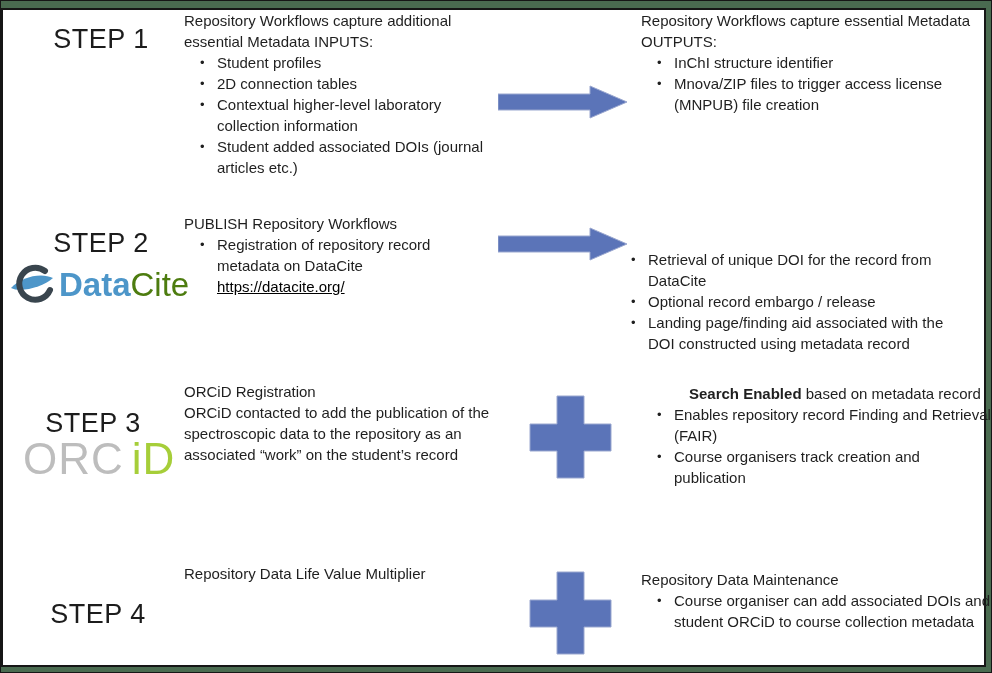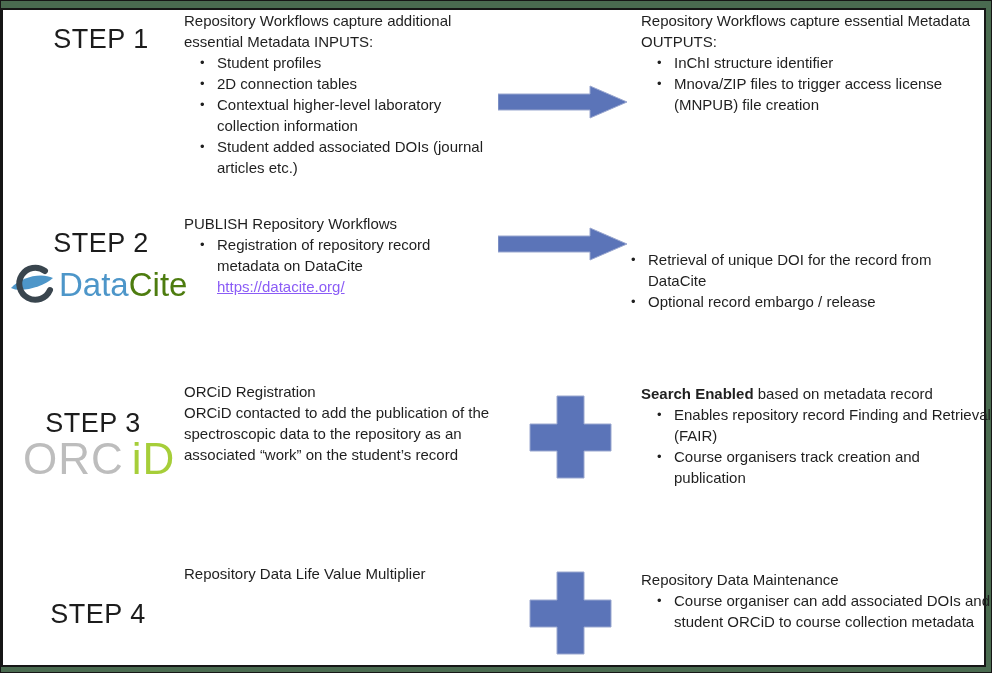--- a/index.html
+++ b/index.html
@@ -13,35 +13,35 @@
     position:absolute; left:0; top:7px; width:985px; height:659px;
     background:#ffffff; border:2px solid #161616; box-sizing:border-box;
   }
   .abs { position:absolute; }
   .step-label {
     font-size:27px; letter-spacing:0.5px; color:#1c1c1c;
     text-align:center; white-space:nowrap;
   }
   .tblock { font-size:15px; line-height:21px; }
   .tblock .block-title { font-weight:400; }
-  .tblock b { font-weight:700; }
+  .tblock b { font-weight:700;margin-left:48px; }
   ul.bullets { margin:0; padding:0; list-style:none; }
   ul.bullets li { position:relative; padding-left:33px; }
   ul.bullets li::before {
     content:"\2022"; position:absolute; left:16px; top:0;
     font-size:13px;
   }
   .indent { padding-left:33px; }
-  a.dlink { color:#8b5cf6; text-decoration:underline; cursor:pointer; }
+  a.dlink { color:#000000; text-decoration:underline; cursor:pointer; }
   .shape svg { display:block; }
   
   .dc-logo { display:flex; align-items:center; white-space:nowrap; }
   .dc-logo .dc-icon { width:46px; height:46px; margin-right:4px; }
   .dc-word { font-size:33px; }
-  .dc-data { color:#4D96C9; font-weight:400;text-align:right; }
+  .dc-data { color:#4D96C9; font-weight:700;text-align:right; }
   .dc-cite { color:#4d7c0f; font-weight:400; }
   
   .orcid-logo { font-size:44px; letter-spacing:1px; white-space:nowrap; }
   .orcid-gray { color:#BDBDBD; }
   .orcid-green { color:#A6CE39;margin-left:8px; }
 </style>
 </head>
 <body>
 
 <div class="frame">
@@ -100,20 +100,21 @@
     <div class="abs shape" style="left:495px; top:217px;">
       <svg width="130" height="34" viewBox="0 0 130 34">
         <polygon points="0,9 92,9 92,1 129,17 92,33 92,25 0,25" fill="#5B74B8" stroke="#9AA7CF" stroke-width="1"></polygon>
       </svg>
     </div>
 
     <div class="abs tblock" style="left:612px; top:203px; width:352px;margin-top:36px;">
       <ul class="bullets">
         <li>Retrieval of unique DOI for the record from DataCite</li>
         <li>Optional record embargo / release</li>
+        <li>Landing page/finding aid associated with the DOI constructed using metadata record</li>
       </ul>
     </div>
 
     <div class="abs step-label" style="left:30px; top:398px; width:120px;">STEP 3</div>
 
     <div class="abs orcid-logo" style="left:20px; top:424px;">
       <span class="orcid-gray">ORC</span><span class="orcid-green">iD</span>
     </div>
 
     <div class="abs tblock" style="left:181px; top:371px; width:316px;">

